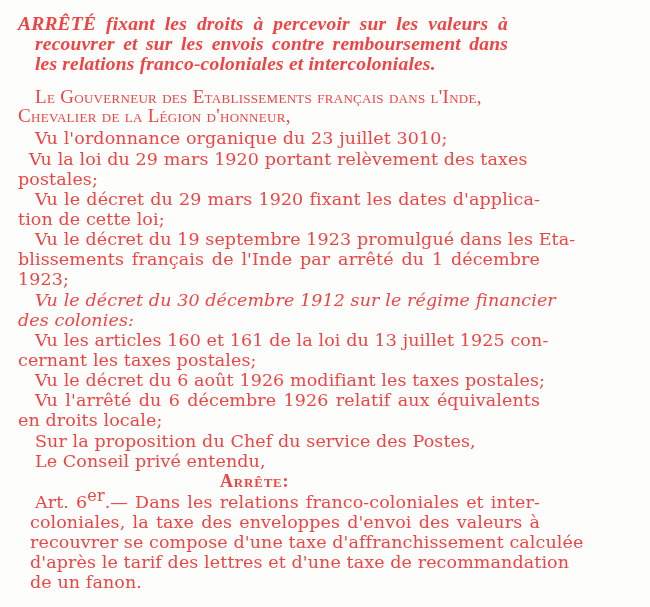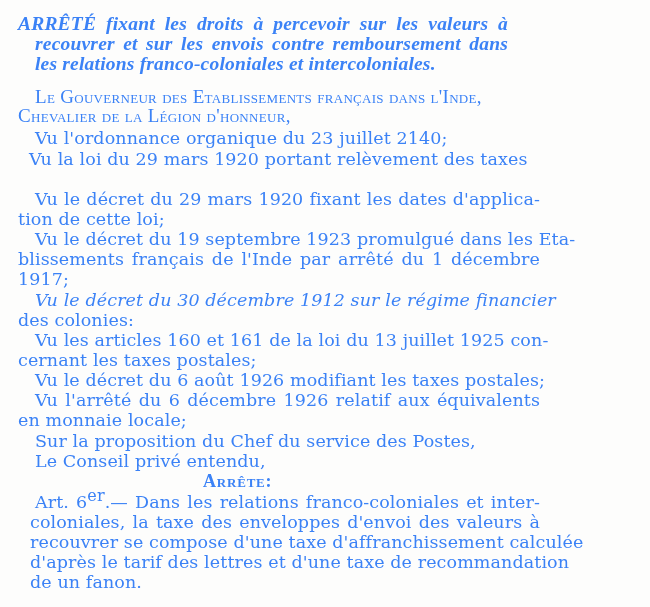--- a/index.html
+++ b/index.html
@@ -1,17 +1,17 @@
 <!DOCTYPE html>
 <html><head>
 <meta charset="utf-8">
 <style>
   html, body { margin: 0; padding: 0; background: #ffffff; }
   body { width: 650px; height: 607px; overflow: hidden; position: relative; }
-  .page { position: absolute; left: 0; top: 0; width: 650px; height: 607px; background: #fdfdfc; color: #3b82f6; }
+  .page { position: absolute; left: 0; top: 0; width: 650px; height: 607px; background: #fdfdfc; color: #ef4444; }
   .line {
     position: absolute;
     white-space: nowrap;
     font-family: "DejaVu Serif", "Liberation Serif", serif;
     font-size: 17.5px;
     line-height: 20px;
     letter-spacing: 0.1px;
   }
   .title {
     font-family: "Liberation Serif", "DejaVu Serif", serif;
@@ -41,38 +41,39 @@
 
 <div class="page">
 
   <div class="line title justify" style="left:18px; top:14px; width:490px;">ARRÊTÉ fixant les droits à percevoir sur les valeurs à</div>
   <div class="line title justify" style="left:35px; top:34px; width:473px;">recouvrer et sur les envois contre remboursement dans</div>
   <div class="line title" style="left:35px; top:54px;">les relations franco-coloniales et intercoloniales.</div>
 
   <div class="line smallcaps" style="left:18px; top:106px;">Chevalier de la Légion d'honneur,</div>
   <div class="line smallcaps" style="left:35px; top:87px;">Le Gouverneur des Etablissements français dans l'Inde,</div>
 
-  <div class="line" style="left:35px; top:128px;">Vu l'ordonnance organique du 23 juillet 2140;</div>
+  <div class="line" style="left:35px; top:128px;">Vu l'ordonnance organique du 23 juillet 3010;</div>
   <div class="line justify" style="left:29px; top:149px; width:475px;">Vu la loi du 29 mars 1920 portant relèvement des taxes</div>
+  <div class="line" style="left:18px; top:169px;">postales;</div>
   <div class="line justify" style="left:35px; top:189px; width:505px;">Vu le décret du 29 mars 1920 fixant les dates d'applica-</div>
   <div class="line" style="left:18px; top:209px;">tion de cette loi;</div>
   <div class="line justify" style="left:35px; top:229px; width:505px;">Vu le décret du 19 septembre 1923 promulgué dans les Eta-</div>
   <div class="line justify" style="left:18px; top:249px; width:522px;">blissements français de l'Inde par arrêté du 1 décembre</div>
-  <div class="line" style="left:18px; top:269px;">1917;</div>
+  <div class="line" style="left:18px; top:269px;">1923;</div>
   <div class="line justify" style="left:35px; top:290px; width:505px;font-style:italic;">Vu le décret du 30 décembre 1912 sur le régime financier</div>
-  <div class="line" style="left:18px; top:310px;">des colonies:</div>
+  <div class="line" style="left:18px; top:310px;font-style:italic;">des colonies:</div>
   <div class="line justify" style="left:35px; top:330px; width:505px;">Vu les articles 160 et 161 de la loi du 13 juillet 1925 con-</div>
   <div class="line" style="left:18px; top:350px;">cernant les taxes postales;</div>
   <div class="line justify" style="left:35px; top:370px; width:505px;">Vu le décret du 6 août 1926 modifiant les taxes postales;</div>
   <div class="line justify" style="left:35px; top:390px; width:505px;">Vu l'arrêté du 6 décembre 1926 relatif aux équivalents</div>
-  <div class="line" style="left:18px; top:410px;">en monnaie locale;</div>
+  <div class="line" style="left:18px; top:410px;">en droits locale;</div>
   <div class="line" style="left:35px; top:431px;">Sur la proposition du Chef du service des Postes,</div>
   <div class="line" style="left:35px; top:451px;">Le Conseil privé entendu,</div>
 
-  <div class="line center-head" style="left:203px; top:471px;">Arrête:</div>
+  <div class="line center-head" style="left:220px; top:471px;">Arrête:</div>
 
   <div class="line justify" style="left:35px; top:492px; width:505px;">
     <span>Art. 6</span><sup>er</sup><span>.— </span><span>Dans les relations franco-coloniales et inter-</span>
   </div>
   <div class="line justify" style="left:30px; top:512px; width:510px;">coloniales, la taxe des enveloppes d'envoi des valeurs à</div>
   <div class="line justify" style="left:30px; top:532px; width:510px;">recouvrer se compose d'une taxe d'affranchissement calculée</div>
   <div class="line justify" style="left:30px; top:552px; width:510px;">d'après le tarif des lettres et d'une taxe de recommandation</div>
   <div class="line" style="left:30px; top:572px;">de un fanon.</div>
 
 </div>

